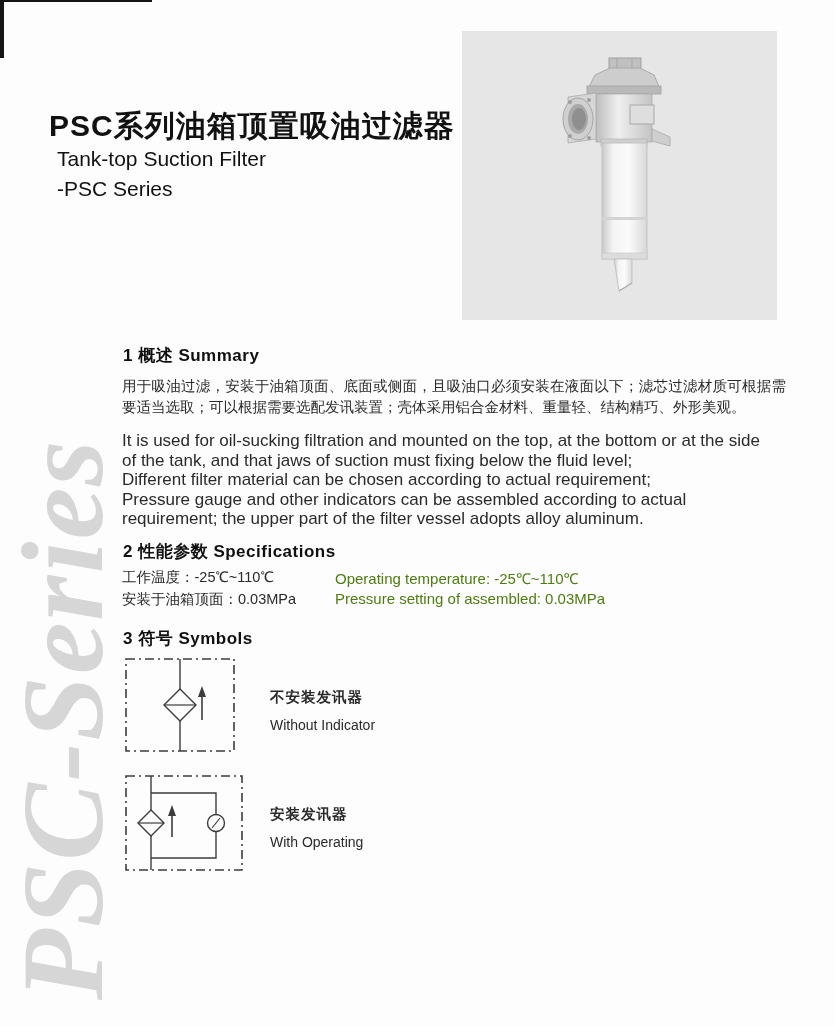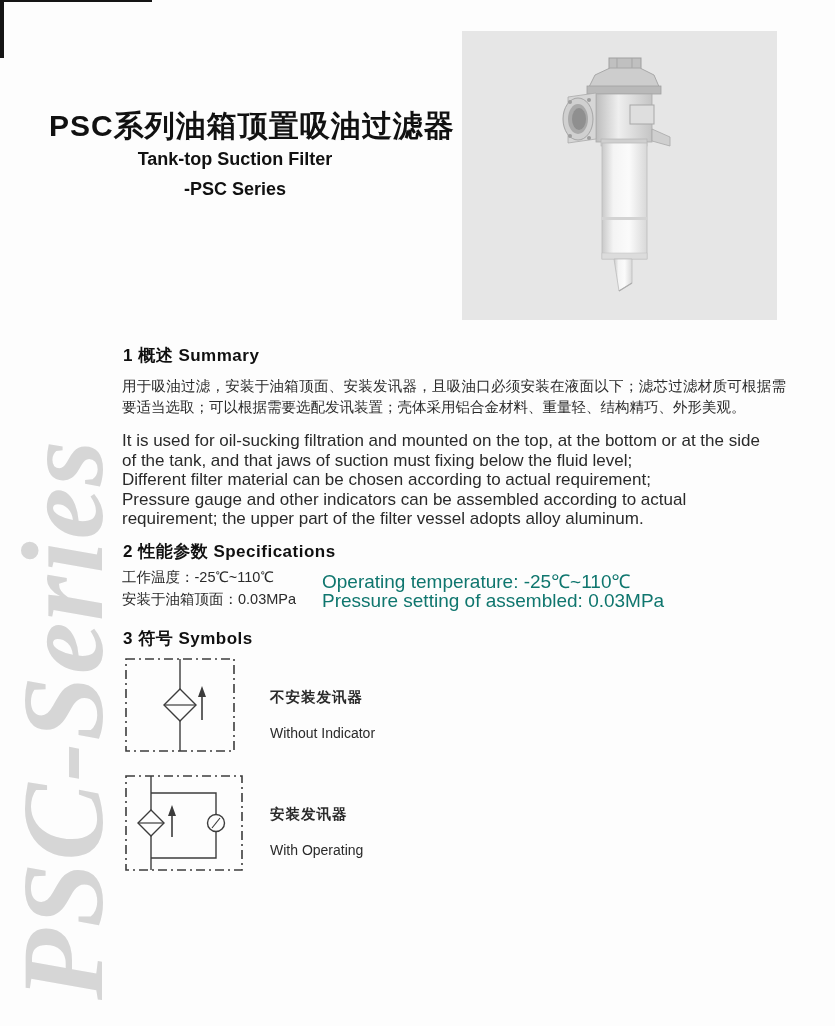--- a/index.html
+++ b/index.html
@@ -20,22 +20,22 @@
     font-style:italic;font-weight:bold;font-size:116px;line-height:0.95;
     color:#d6d6d6;letter-spacing:2px;white-space:nowrap;
   }
 
   
   .title-zh{
     position:absolute;left:49px;top:106px;width:360px;
     font-size:30px;font-weight:bold;color:#111;letter-spacing:1px;white-space:nowrap;
   }
   .title-en{
-    position:absolute;left:57px;top:144px;width:356px;text-align:center;
-    font-size:18px;font-weight:bold;color:#111;line-height:30px;
+    position:absolute;left:57px;top:144px;width:356px;text-align:left;
+    font-size:21px;font-weight:normal;color:#111;line-height:30px;
   }
 
   
   .photo-box{
     position:absolute;left:462px;top:31px;width:315px;height:289px;background:#e6e6e6;
   }
 
   
   .sec-heading{
     position:absolute;left:107px;font-size:17px;font-weight:bold;color:#101010;
@@ -48,29 +48,29 @@
   .para-zh{
     position:absolute;left:122px;top:376px;width:664px;
     font-size:14.5px;line-height:20.5px;color:#2a2a2a;text-align:justify;
   }
   .para-en{
     position:absolute;left:122px;top:431px;width:652px;
     font-size:17px;line-height:19.5px;color:#2a2a2a;white-space:pre-line;
   }
 
   .spec-zh{position:absolute;left:122px;font-size:14.5px;color:#2a2a2a;white-space:nowrap;}
-  .spec-en{position:absolute;left:322px;font-size:19px;color:#0f766e;white-space:nowrap;}
+  .spec-en{position:absolute;left:335px;font-size:15px;color:#4d7c0f;white-space:nowrap;}
   .spec-r1{top:568px;}
   .spec-r2{top:590px;}
 
   .sym1-box{position:absolute;left:125px;top:658px;width:110px;height:94px;}
   .sym2-box{position:absolute;left:125px;top:775px;width:118px;height:96px;}
   .sym-label{position:absolute;left:270px;color:#2a2a2a;}
   .sym-label .zh{font-size:14.5px;font-weight:bold;letter-spacing:1px;}
-  .sym-label .en{font-size:14px;margin-top:18px;}
+  .sym-label .en{font-size:14px;margin-top:10px;}
   .lab1{top:688px;}
   .lab2{top:805px;}
   svg{display:block;}
 </style>
 </head>
 <body>
 
 <div class="page">
 
   <div class="edge-top"></div>
@@ -126,21 +126,21 @@
       <rect x="140" y="112" width="45" height="116" fill="url(#gBody)" stroke="#bcbcbc" stroke-width="0.8"></rect>
       <rect x="140" y="186" width="45" height="3" fill="#d3d3d3"></rect>
       <rect x="140" y="222" width="45" height="6" fill="#dcdcdc" stroke="#c0c0c0" stroke-width="0.5"></rect>
 
       <polygon points="152,228 170,228 170,252 157,260" fill="url(#gBody)" stroke="#bcbcbc" stroke-width="0.8"></polygon>
       <line x1="157" y1="260" x2="170" y2="252" stroke="#adadad" stroke-width="1.4"></line>
     </svg>
   </div>
 
   <div class="sec-heading h-summary">1 概述 Summary</div>
-  <div class="para-zh">用于吸油过滤，安装于油箱顶面、安装发讯器，且吸油口必须安装在液面以下；滤芯过滤材质可根据需要适当选取；可以根据需要选配发讯装置；壳体采用铝合金材料、重量轻、结构精巧、外形美观。</div>
+  <div class="para-zh">用于吸油过滤，安装于油箱顶面、底面或侧面，且吸油口必须安装在液面以下；滤芯过滤材质可根据需要适当选取；可以根据需要选配发讯装置；壳体采用铝合金材料、重量轻、结构精巧、外形美观。</div>
   <div class="para-en">It is used for oil-sucking filtration and mounted on the top, at the bottom or at the side of the tank, and that jaws of suction must fixing below the fluid level;
 Different filter material can be chosen according to actual requirement;
 Pressure gauge and other indicators can be assembled according to actual requirement; the upper part of the filter vessel adopts alloy aluminum.</div>
 
   <div class="sec-heading h-specs">2 性能参数 Specifications</div>
   <div class="spec-zh spec-r1">工作温度：-25℃~110℃</div>
   <div class="spec-en spec-r1">Operating temperature: -25℃~110℃</div>
   <div class="spec-zh spec-r2">安装于油箱顶面：0.03MPa</div>
   <div class="spec-en spec-r2">Pressure setting of assembled: 0.03MPa</div>
 

